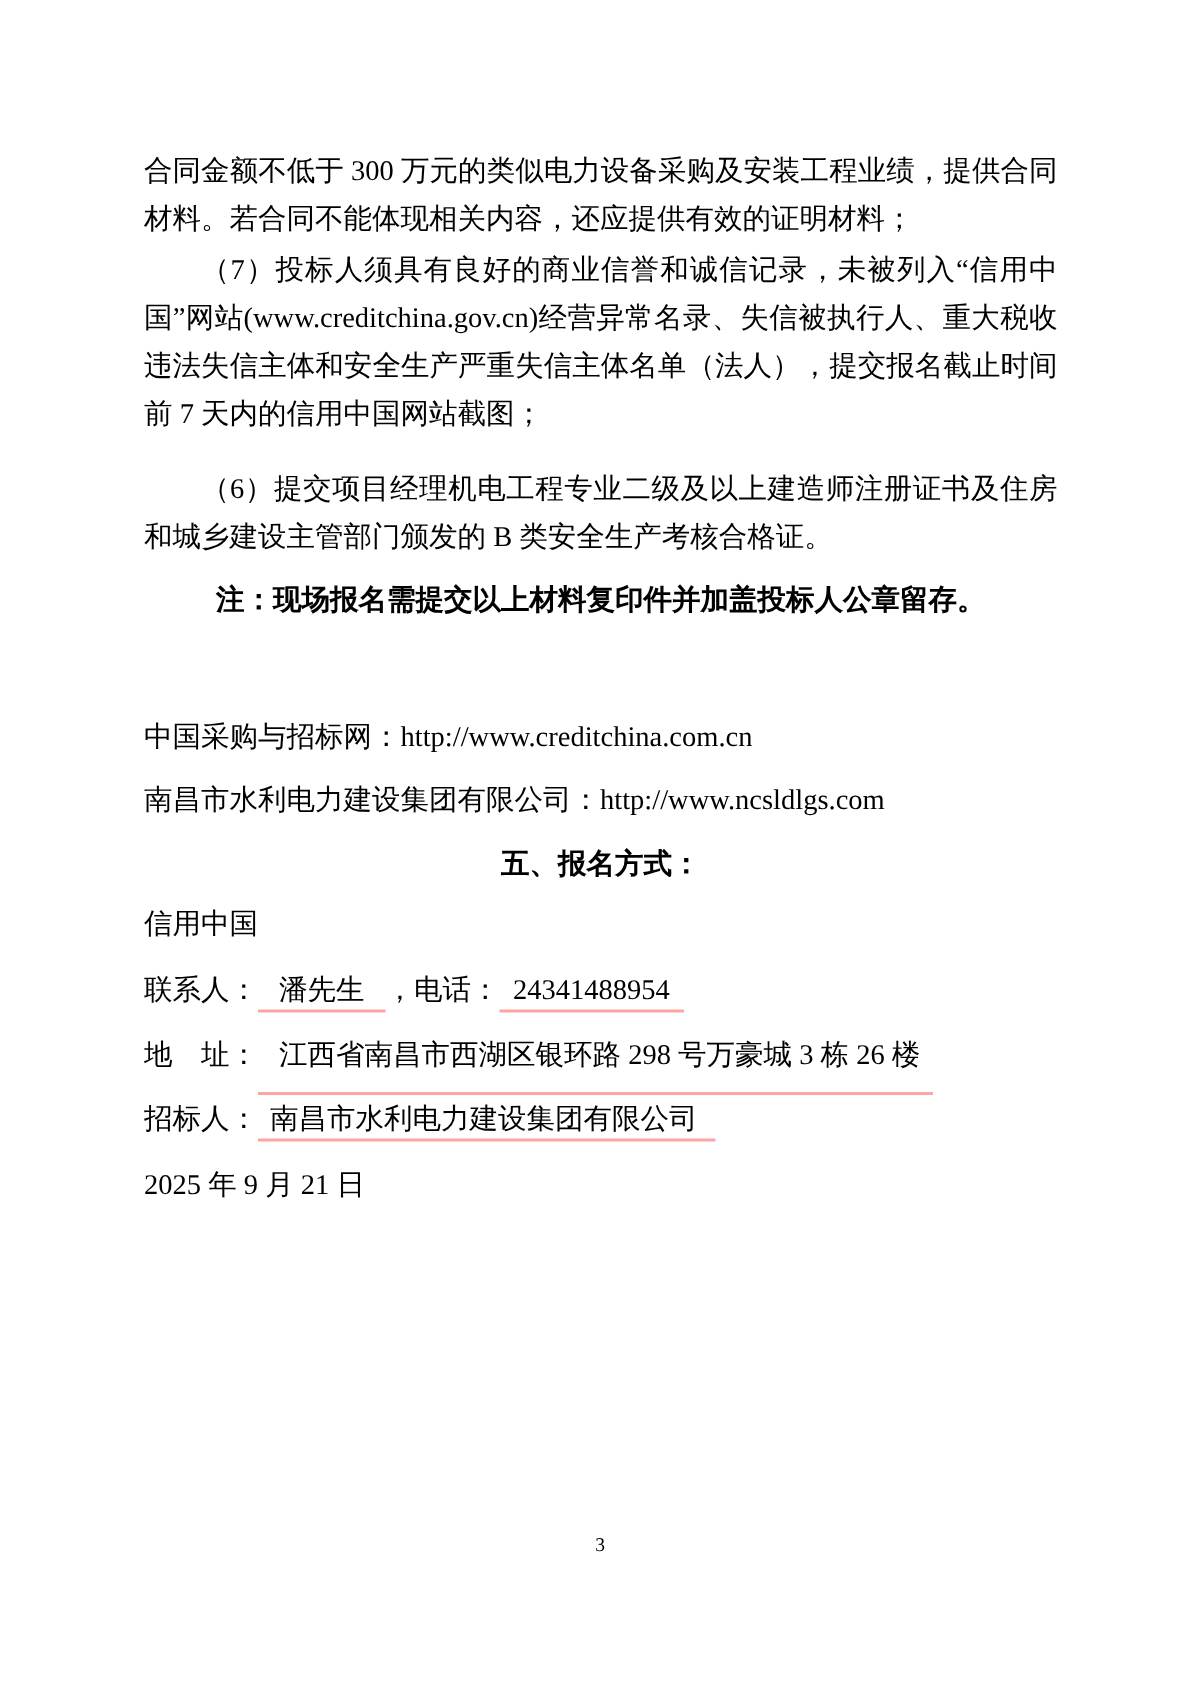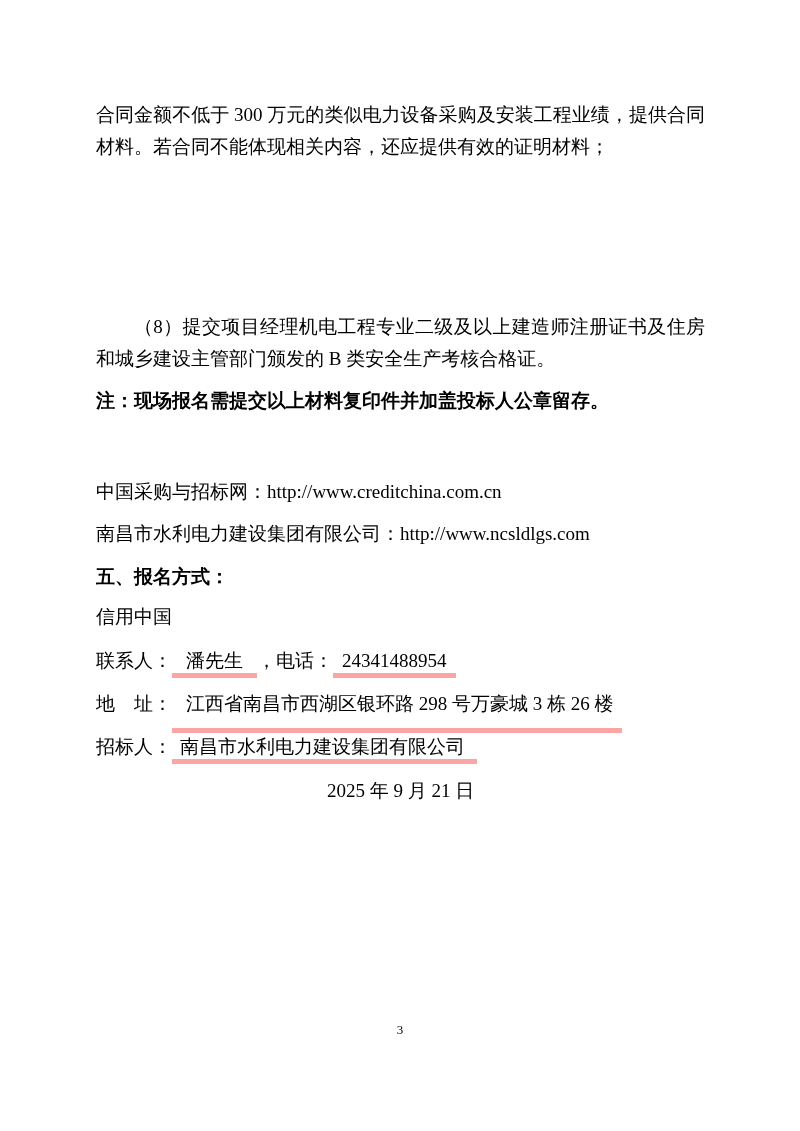--- a/index.html
+++ b/index.html
@@ -25,26 +25,27 @@
     margin: 0;
   }
   .justify {
     text-align: justify;
   }
   .indent2 {
     text-indent: 2em;
   }
   .bold {
     font-weight: bold;
+    text-align: center;
   }
   .right {
-    text-align: center;
+    text-align: left;
   }
   .ul {
-    border-bottom: 5px solid #fca5a5;
+    border-bottom: 2px solid #fca5a5;
     display: inline-block;
     line-height: 24px;
   }
   .pad-name   { padding: 0 14px; }
   .pad-phone  { padding: 0 9px;  }
   .pad-addr   { padding: 0 8px 12px 14px; }
   .pad-bidder { padding: 0 12px 0 8px; }
   .page-number {
     position: absolute;
     left: 0;
@@ -55,22 +56,23 @@
     line-height: 16px;
   }
 </style>
 </head>
 <body>
 
 <div class="page">
 
   <p class="para justify" style="top:99px">合同金额不低于 300 万元的类似电力设备采购及安装工程业绩，提供合同材料。若合同不能体现相关内容，还应提供有效的证明材料；</p>
 
+  <p class="para justify indent2" style="top:165px">（7）投标人须具有良好的商业信誉和诚信记录，未被列入“信用中国”网站(www.creditchina.gov.cn)经营异常名录、失信被执行人、重大税收违法失信主体和安全生产严重失信主体名单（法人），提交报名截止时间前 7 天内的信用中国网站截图；</p>
 
-  <p class="para justify indent2" style="top:311px">（8）提交项目经理机电工程专业二级及以上建造师注册证书及住房和城乡建设主管部门颁发的 B 类安全生产考核合格证。</p>
+  <p class="para justify indent2" style="top:311px">（6）提交项目经理机电工程专业二级及以上建造师注册证书及住房和城乡建设主管部门颁发的 B 类安全生产考核合格证。</p>
 
   <p class="para bold" style="top:385px">注：现场报名需提交以上材料复印件并加盖投标人公章留存。</p>
 
 
   <p class="para" style="top:476px">中国采购与招标网：http://www.creditchina.com.cn</p>
 
   <p class="para" style="top:518px">南昌市水利电力建设集团有限公司：http://www.ncsldlgs.com</p>
 
   <p class="para bold" style="top:561px">五、报名方式：</p>
 

